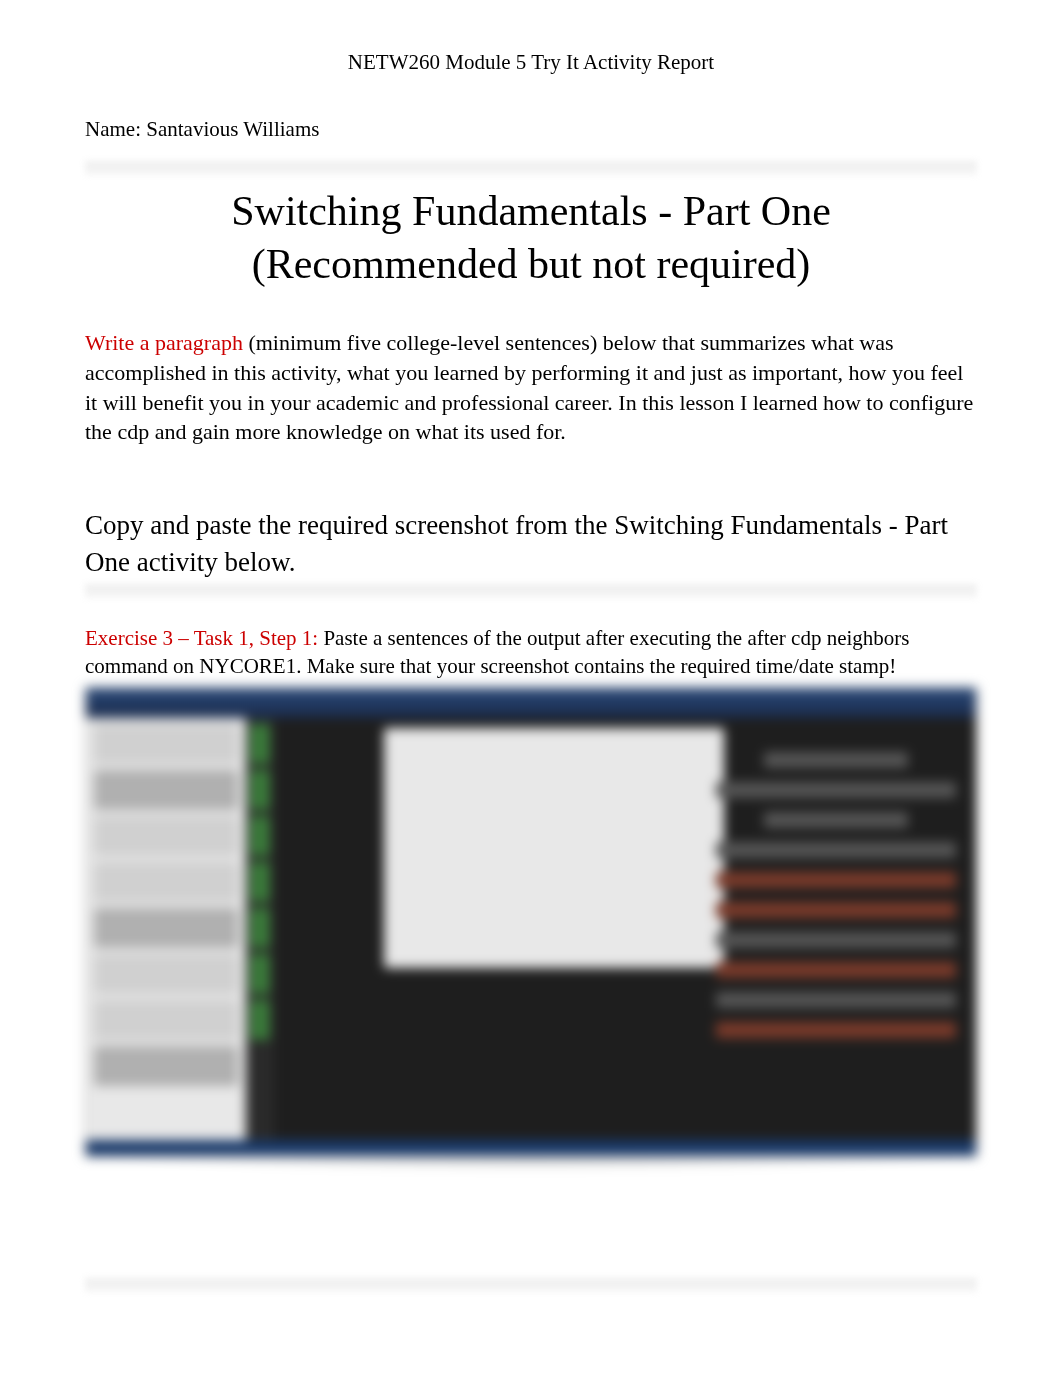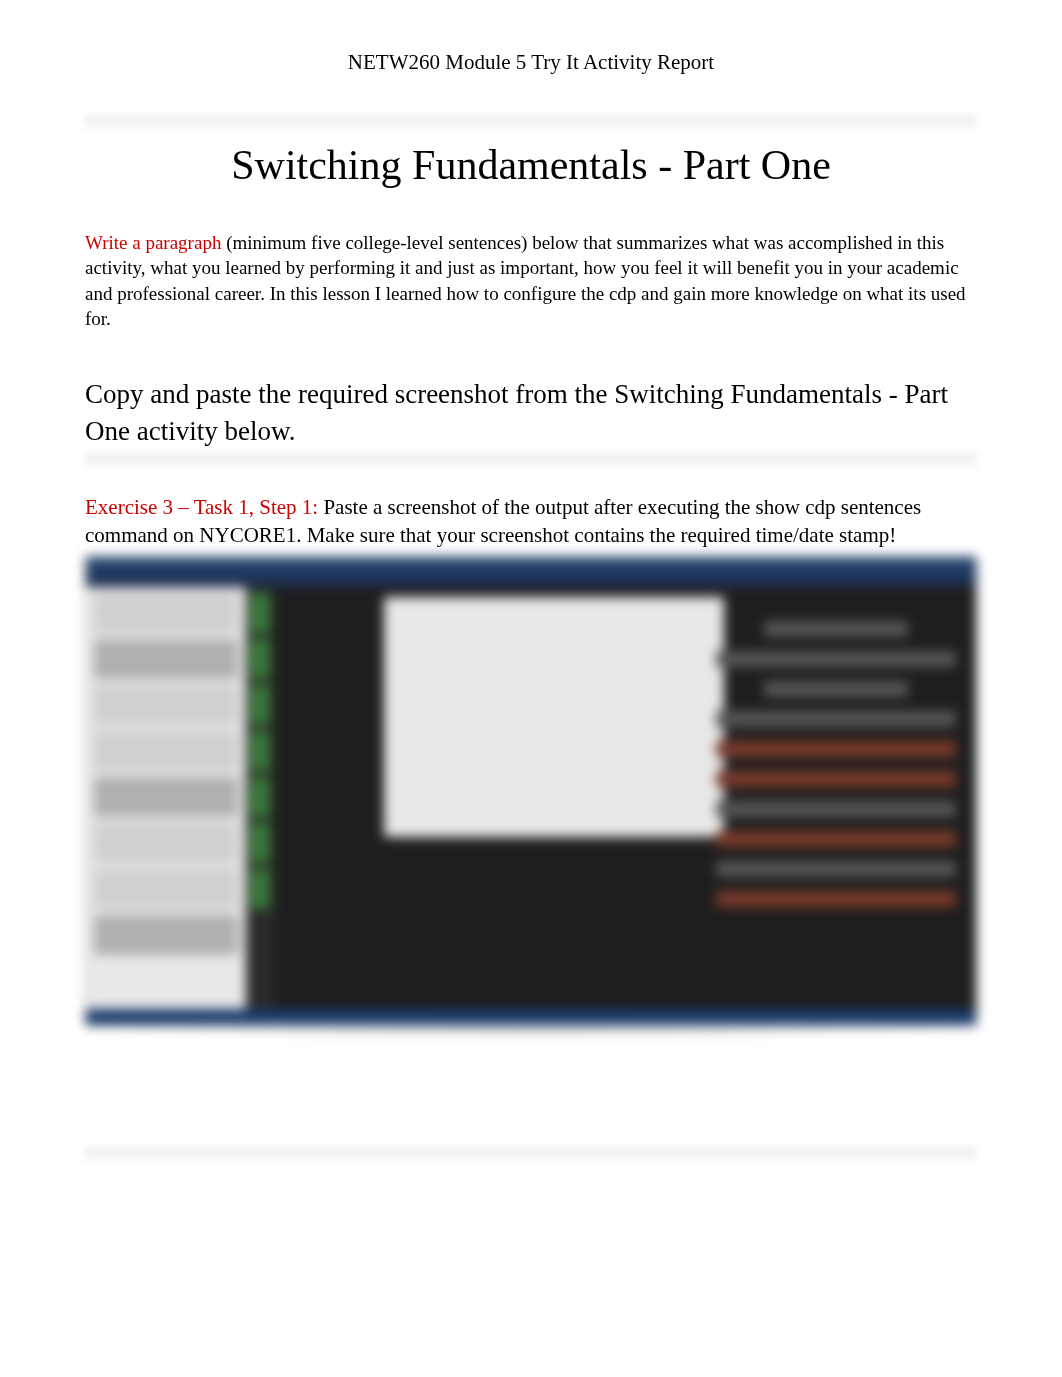--- a/index.html
+++ b/index.html
@@ -39,23 +39,23 @@
       filter: blur(3px);
     }
     .main-title {
       text-align: center;
       font-size: 42px;
       font-weight: normal;
       line-height: 1.25;
       margin: 0 0 38px 0;
     }
     .paragraph-section {
-      font-size: 19px;
-      line-height: 1.35;
-      margin-bottom: 44px;
+      font-size: 22px;
+      line-height: 1.35;
+      margin-bottom: 60px;
     }
     .red-text {
       color: #cc0000;
     }
     .instruction-line {
       font-size: 27px;
       line-height: 1.35;
       margin-bottom: 4px;
     }
     .exercise-section {
@@ -150,43 +150,47 @@
       margin-top: 105px;
       filter: blur(3px);
     }
   </style>
 </head>
 <body>
 
 <div class="header-title">NETW260 Module 5 Try It Activity Report</div>
 
 <div class="meta-info">
+  <div>
+    <span>Name: </span><span>Santavious Williams</span>
+  </div>
 </div>
 
 <div class="divider"></div>
 
 <div class="main-title">
   <span>Switching Fundamentals - Part One</span><br>
+  <span>(Recommended but not required)</span>
 </div>
 
 <div class="paragraph-section">
   <span class="red-text">Write a paragraph</span><span> (minimum five college-level sentences) below that summarizes what was accomplished in this activity, what you learned by performing it and just as important, how you feel it will benefit you in your academic and professional career. In this lesson I learned how to configure the cdp and gain more knowledge on what its used for.</span>
 </div>
 
 <div class="instruction-line">
   <span>Copy and paste the required screenshot from the </span>
   <span>Switching Fundamentals - Part One</span>
   <span> activity below.</span>
 </div>
 
 <div class="divider2"></div>
 
 <div class="exercise-section">
-  <span class="red-text">Exercise 3 – Task 1, Step 1:</span><span> Paste a screenshot of the output after executing the </span>
-  <span>show cdp sentences</span><span> command on </span><span>NYCORE1</span><span>. Make sure that your screenshot contains the required time/date stamp!</span>
+  <span class="red-text">Exercise 3 – Task 1, Step 1:</span><span> Paste a sentences of the output after executing the </span>
+  <span>after cdp neighbors</span><span> command on </span><span>NYCORE1</span><span>. Make sure that your screenshot contains the required time/date stamp!</span>
 </div>
 
 <div class="screenshot-container">
   <div class="ss-topbar"></div>
   <div class="ss-sidebar">
     <div class="ss-sidebar-item"></div>
     <div class="ss-sidebar-item dark"></div>
     <div class="ss-sidebar-item"></div>
     <div class="ss-sidebar-item"></div>
     <div class="ss-sidebar-item dark"></div>

